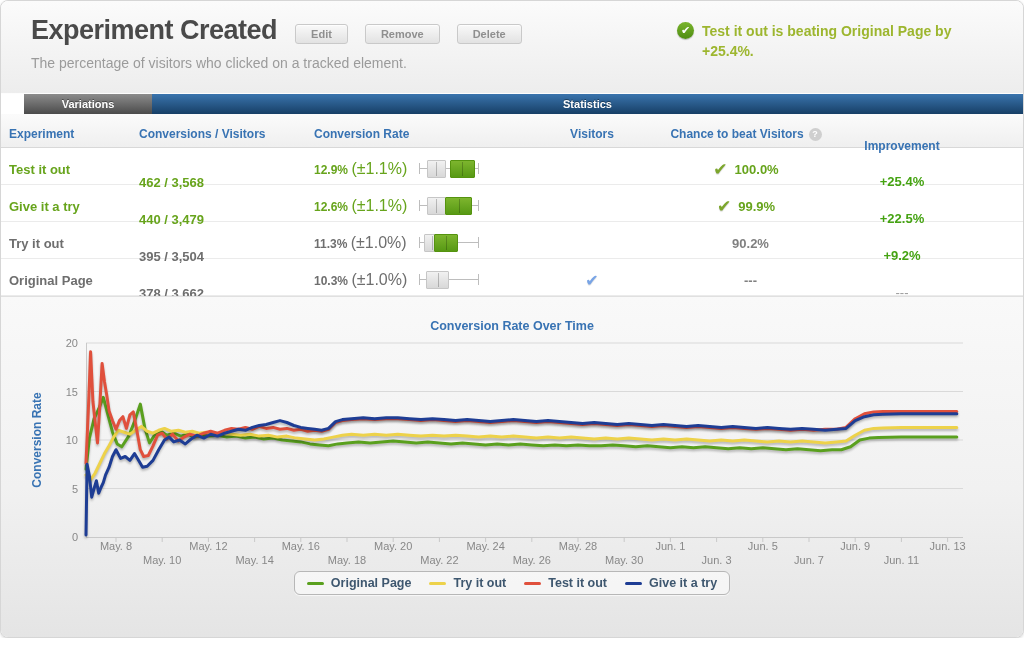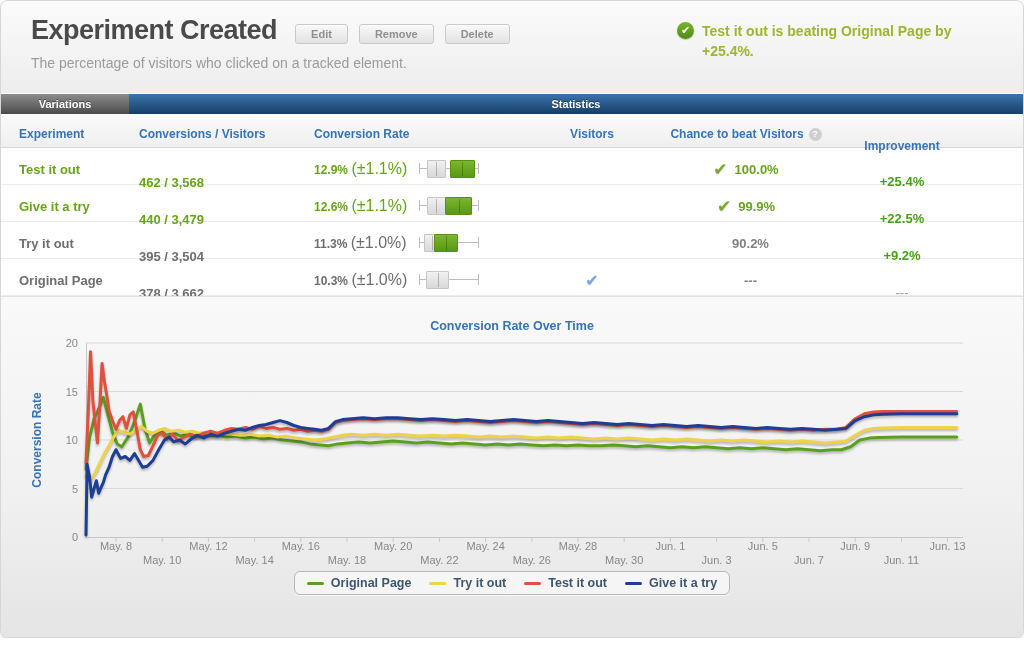--- a/index.html
+++ b/index.html
@@ -3,39 +3,39 @@
 <meta charset="utf-8">
 <style>
   html,body{margin:0;padding:0;background:#fff;font-family:"Liberation Sans","DejaVu Sans",sans-serif;}
   .card{position:relative;width:1022px;height:636px;margin:0 auto;border:1px solid #d6d6d6;border-radius:8px;overflow:hidden;
         background:#fff;box-shadow:0 1px 3px rgba(0,0,0,.15);}
   
   .hdr{position:relative;height:92px;background:linear-gradient(#fbfbfb,#ededed);}
   .hdr-left{position:absolute;left:30px;top:14px;}
   .title-row{display:flex;align-items:center;}
   h1{margin:0;font-size:27px;font-weight:bold;color:#4a4a4a;letter-spacing:-.5px;}
-  .btns{display:flex;gap:11px;margin-left:18px;margin-top:6px;}
+  .btns{display:flex;gap:17px;margin-left:18px;margin-top:6px;}
   .btn{font-size:11px;font-weight:bold;color:#8f8f8f;background:linear-gradient(#f9f9f9,#e2e2e2);
        border:1px solid #c9c9c9;border-radius:3px;padding:3px 15px;box-shadow:0 1px 1px rgba(255,255,255,.8) inset;cursor:pointer;}
   .subtitle{margin-top:9px;font-size:14px;color:#9b9b9b;}
   .status{position:absolute;right:16px;top:20px;width:330px;display:flex;gap:8px;}
   .status-icon{flex:0 0 auto;width:17px;height:17px;border-radius:50%;background:linear-gradient(#7ab52c,#4e8c12);
        color:#fff;font-size:11px;font-weight:bold;text-align:center;line-height:17px;margin-top:1px;box-shadow:0 1px 1px rgba(0,0,0,.25);}
   .status-text{font-size:14px;font-weight:bold;color:#9db62f;line-height:1.45;width:300px;}
   
   .tabbar{display:flex;height:20px;border-top:1px solid #fdfdfd;}
   .tab-variations{width:128px;background:linear-gradient(#8c8c8c,#4b4b4b);color:#fff;font-size:11px;font-weight:bold;
-       text-align:center;line-height:20px;text-shadow:0 -1px 0 rgba(0,0,0,.4);}
+       text-align:center;line-height:20px;text-shadow:0 -1px 0 rgba(0,0,0,.4);margin-left:23px;}
   .bar-statistics{flex:1;background:linear-gradient(#3a74ad,#173f66);color:#fff;font-size:11px;font-weight:bold;
        text-align:center;line-height:20px;text-shadow:0 -1px 0 rgba(0,0,0,.4);}
   
   .grid{display:grid;grid-template-columns:138px 162px 110px 98px 152px 170px 194px;align-items:center;}
   .thead{height:33px;background:linear-gradient(#fbfbfb,#efefef);border-bottom:1px solid #d8d8d8;
          font-size:12px;font-weight:bold;color:#3873b3;}
-  .c1{padding-left:18px;} .c3{padding-left:13px;} .c4{padding-left:8px;}
+  .c1{padding-left:8px;} .c3{padding-left:13px;} .c4{padding-left:8px;}
   .c5,.c6,.c7{text-align:center;} .c5{padding-left:14px;} .c7{padding-right:52px;margin-top:25px;}
   .row{height:36px;border-bottom:1px solid #ebebeb;background:#fff;font-size:13px;}
   .row .name{font-weight:bold;color:#6e6e6e;}
   .row .conv{font-weight:bold;color:#6e6e6e;margin-top:27px;}
   .row .rate-cell{color:#6e6e6e;font-weight:bold;font-size:12px;}
   .row .rate-margin{font-weight:normal;font-size:16px;}
   .row.sig .name,.row.sig .conv,.row.sig .rate-cell{color:#67a41c;}
   .chance-wrap{display:flex;justify-content:center;align-items:center;gap:7px;}
   .chance-check{color:#7ca62c;font-size:17px;line-height:1;text-shadow:0 1px 1px rgba(0,0,0,.2);min-width:2px;}
   .chance-val{font-weight:bold;color:#808080;}

